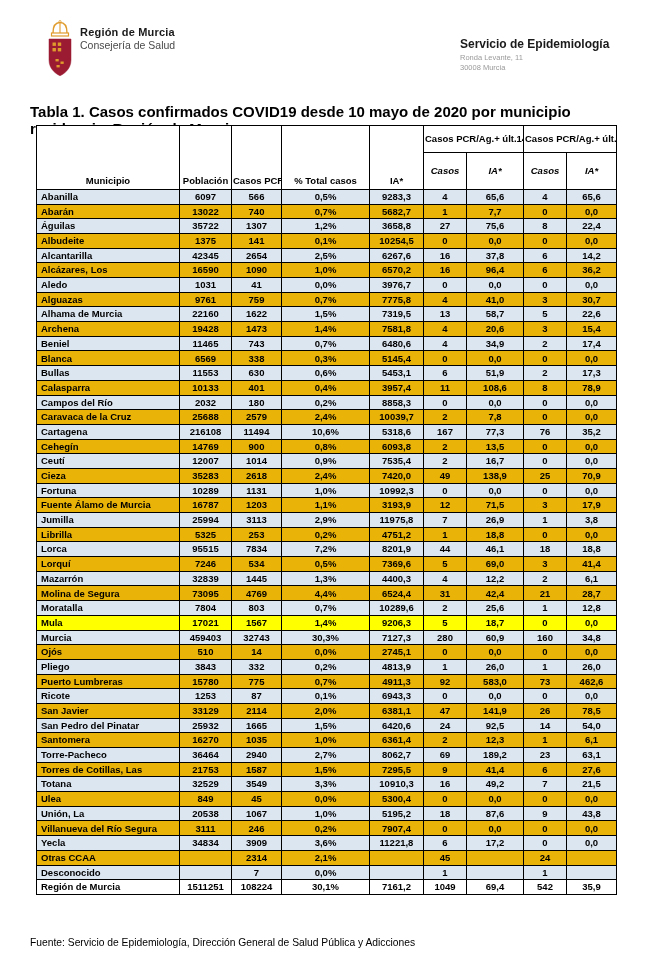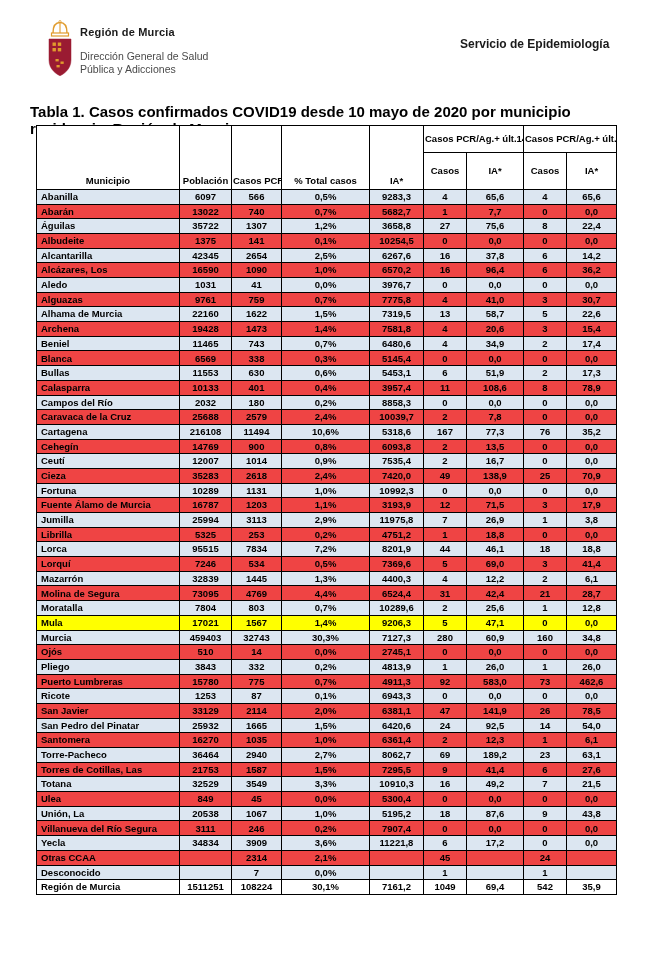--- a/index.html
+++ b/index.html
@@ -44,26 +44,26 @@
   }
   thead th {
     text-align:center; vertical-align:bottom;
     padding:1px 1px 2px 1px;
     line-height:1.25;
     white-space:pre-line;
     font-weight:700;
     background:#fff;
   }
   thead tr.group-row th { height:27px; }
-  thead tr.sub-row th { height:15px; vertical-align:middle; padding:12px 1px; }
+  thead tr.sub-row th { height:15px; vertical-align:middle; padding:12px 1px;font-style:italic; }
   tbody td { height:14.7px; line-height:1; vertical-align:middle; }
   tbody td.name { text-align:left; padding:0 18px 0 4px; }
   tbody td.num  { text-align:center; padding:0 2px; }
   tbody tr.even { background:var(--row-alt,#DCE6F1); }
-  tbody tr.odd  { background:#ef4444; }
+  tbody tr.odd  { background:#eab308; }
   tbody tr.highlight { background:var(--row-highlight,#FFFF00); }
   tbody tr.total { background:#ffffff; font-weight:700; }
 
   
   .footnote { position:absolute; left:30px; font-size:10.3px; color:#000; font-weight:400; }
   .footnote.f1 { top:970px; }
   .footnote.f2 { top:937px; }
 </style>
 </head>
 <body>
@@ -84,25 +84,28 @@
       <rect x="11.8" y="22.5" width="3.4" height="3.4" fill="#E09B2D"></rect>
       <rect x="6.5" y="28" width="3.4" height="3.4" fill="#E09B2D"></rect>
       <rect x="11.8" y="28" width="3.4" height="3.4" fill="#E09B2D"></rect>
 
       <rect x="9.5" y="39" width="3.2" height="2.4" fill="#E09B2D"></rect>
       <rect x="14.5" y="41.5" width="3.2" height="2.4" fill="#E09B2D"></rect>
       <rect x="10.5" y="45" width="3.2" height="2.4" fill="#E09B2D"></rect>
     </svg>
     <div class="logo-text">
       <div class="logo-org">Región de Murcia</div>
-      <div class="logo-sub">Dirección General de Salud
-Pública y Adicciones</div>
+      <div class="logo-dept">Consejería de Salud</div>
     </div>
     <div class="contact">
       <div class="contact-name">Servicio de Epidemiología</div>
+      <div class="contact-addr">
+        <span>Ronda Levante, 11</span><br>
+        <span>30008 Murcia</span>
+      </div>
     </div>
   </div>
 
   <div class="doc-title">Tabla 1. Casos confirmados COVID19 desde 10 mayo de 2020 por municipio residencia. Región de Murcia</div>
 
   <table class="covid">
     <colgroup>
       <col style="width:143px">
         <col style="width:52px">
         <col style="width:50px">
@@ -454,21 +457,21 @@
           <td class="num">1</td>
           <td class="num">12,8</td>
         </tr>
         <tr class="highlight">
           <td class="name">Mula</td>
           <td class="num">17021</td>
           <td class="num">1567</td>
           <td class="num">1,4%</td>
           <td class="num">9206,3</td>
           <td class="num">5</td>
-          <td class="num">47,1</td>
+          <td class="num">18,7</td>
           <td class="num">0</td>
           <td class="num">0,0</td>
         </tr>
         <tr class="even">
           <td class="name">Murcia</td>
           <td class="num">459403</td>
           <td class="num">32743</td>
           <td class="num">30,3%</td>
           <td class="num">7127,3</td>
           <td class="num">280</td>
@@ -660,14 +663,15 @@
           <td class="num">7161,2</td>
           <td class="num">1049</td>
           <td class="num">69,4</td>
           <td class="num">542</td>
           <td class="num">35,9</td>
         </tr>
       </tbody>
   </table>
 
   <div class="footnote f1">*IA: Incidencia acumulada x100.000 habitantes</div>
+  <div class="footnote f2">Fuente: Servicio de Epidemiología, Dirección General de Salud Pública y Adicciones</div>
 
 </div>
 
 </body></html>

